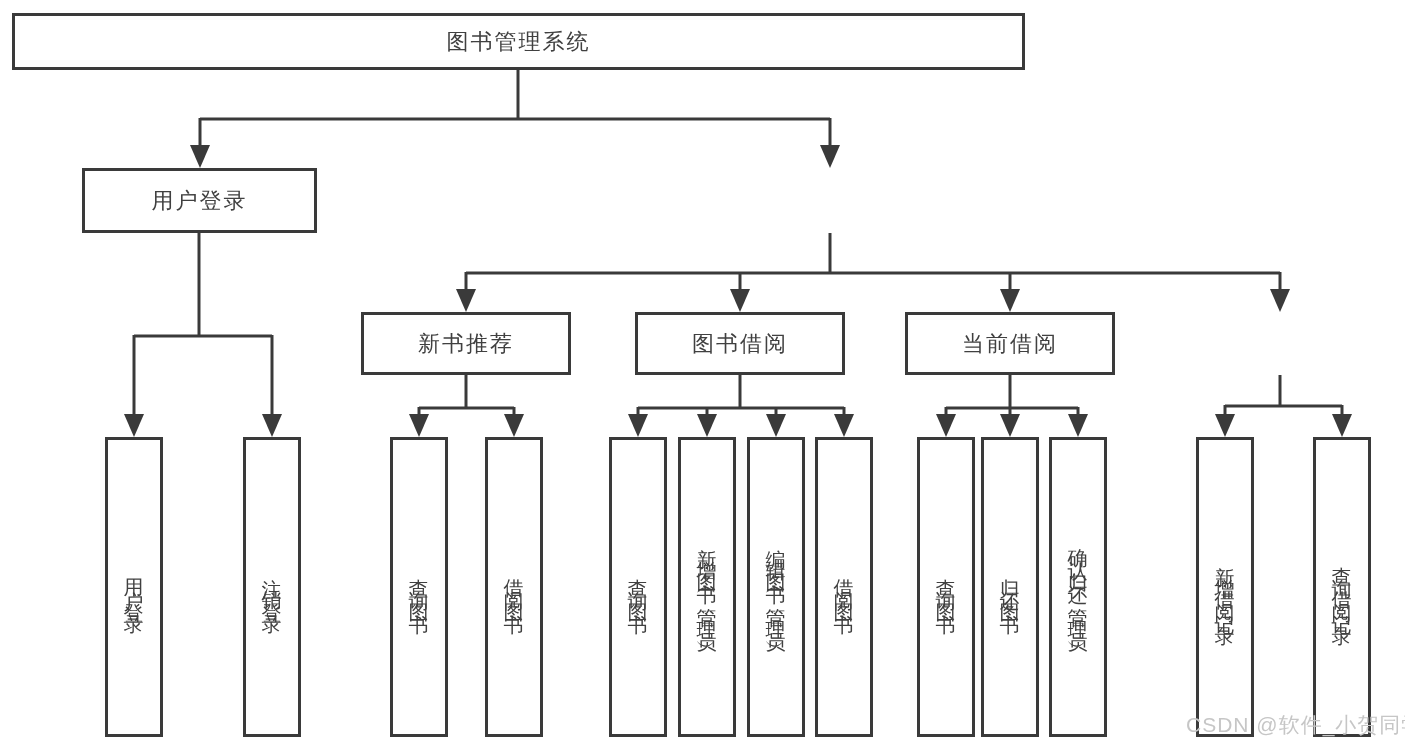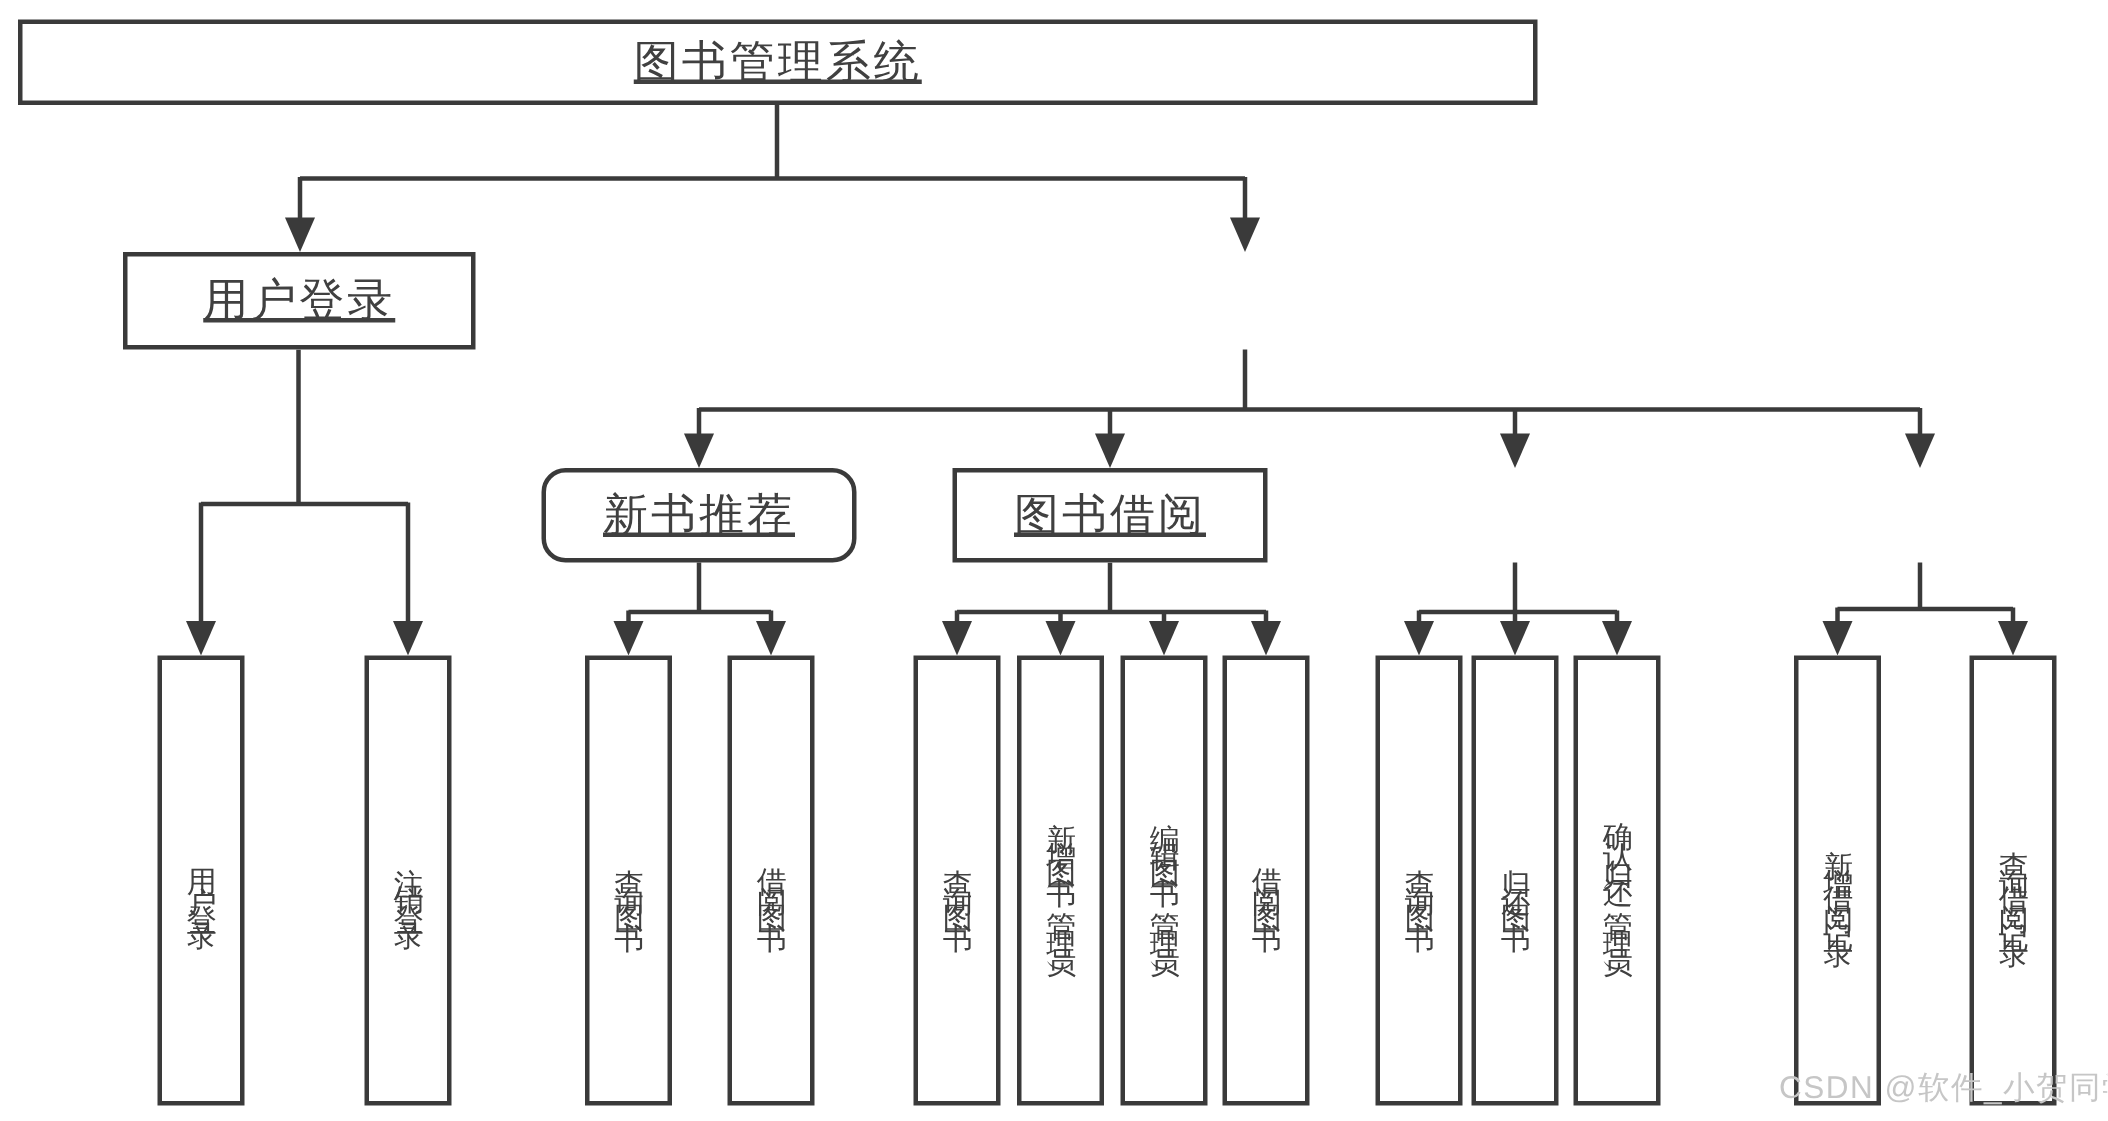--- a/index.html
+++ b/index.html
@@ -26,40 +26,39 @@
     box-sizing: border-box;
     border: 3px solid #3a3a3a;
     background: #ffffff;
     display: flex;
     align-items: center;
     justify-content: center;
     color: #404040;
     z-index: 2;
   }
   .h-box span {
-    font-size: 30px;
+    font-size: 22px;
     letter-spacing: 2px;
     white-space: nowrap;
-    text-decoration: underline;
   }
   .v-box span {
     writing-mode: vertical-rl;
     text-orientation: mixed;
     font-size: 20px;
     letter-spacing: 12px;
     line-height: 1;
     white-space: nowrap;
   }
   
   .n-root            { left: 12px;   top: 13px;  width: 1013px; height: 57px; }
   .n-user-login      { left: 82px;   top: 168px; width: 235px;  height: 65px; }
   .n-book-management { left: 712px;  top: 168px; width: 235px;  height: 65px; }
   
   .lvl3 { top: 312px; width: 210px; height: 63px; }
-  .n-new-book-recommend { left: 361px; border-radius: 16px; }
+  .n-new-book-recommend { left: 361px; }
   .n-book-borrow        { left: 635px; }
   .n-current-borrow     { left: 905px; }
   .n-borrow-records     { left: 1175px; }
   
   .leaf { top: 437px; width: 58px; height: 300px; }
   .n-leaf-user-login   { left: 105px; }
   .n-leaf-logout       { left: 243px; }
   .n-nb-query-books    { left: 390px; }
   .n-nb-borrow-books   { left: 485px; }
   .n-bb-query-books    { left: 609px; }
@@ -160,20 +159,23 @@
   <div class="box h-box n-user-login">
     <span>用户登录</span>
   </div>
 
   <div class="box h-box lvl3 n-new-book-recommend">
     <span>新书推荐</span>
   </div>
   <div class="box h-box lvl3 n-book-borrow">
     <span>图书借阅</span>
   </div>
+  <div class="box h-box lvl3 n-current-borrow">
+    <span>当前借阅</span>
+  </div>
 
   <div class="box v-box leaf n-leaf-user-login">
     <span>用户登录</span>
   </div>
   <div class="box v-box leaf n-leaf-logout">
     <span>注销登录</span>
   </div>
   <div class="box v-box leaf n-nb-query-books">
     <span>查询图书</span>
   </div>

